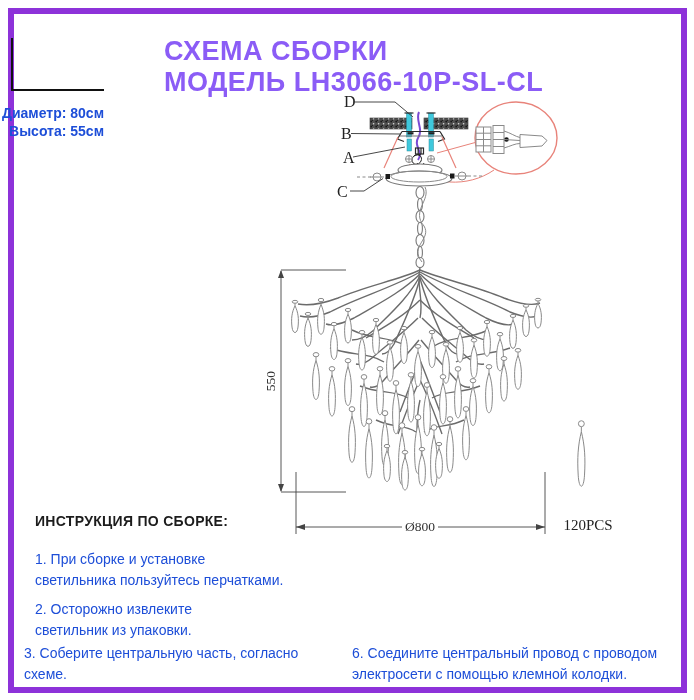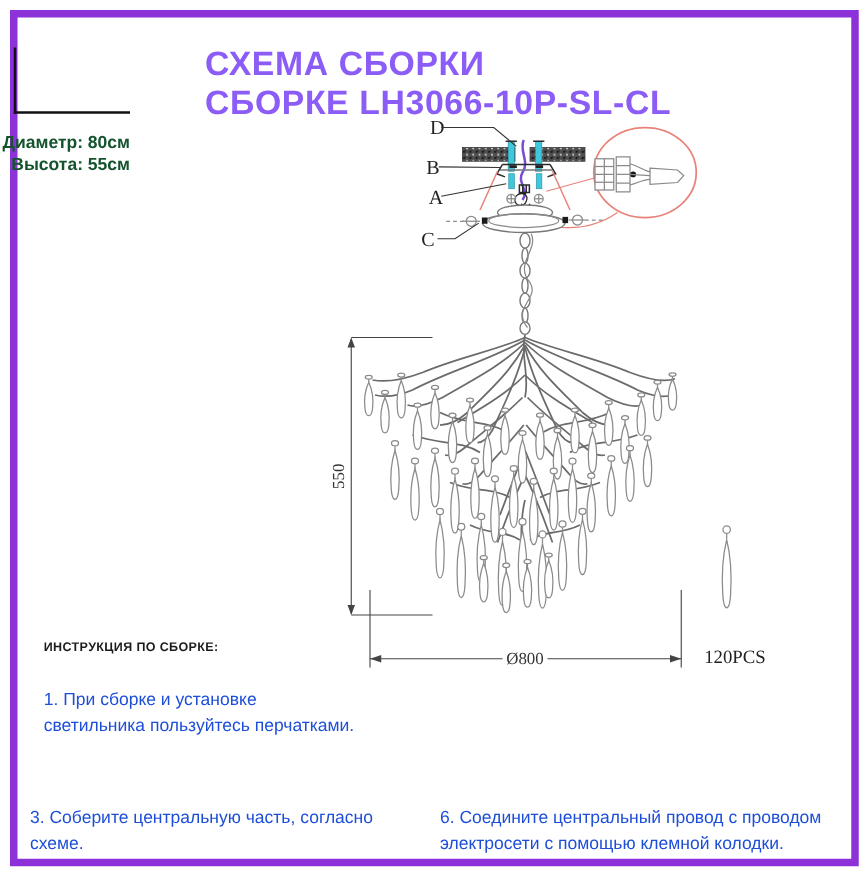--- a/index.html
+++ b/index.html
@@ -5,22 +5,22 @@
   html,body{margin:0;padding:0;background:#fff;}
   .page{position:relative;width:694px;height:700px;background:#fff;overflow:hidden;
         font-family:"Liberation Sans",sans-serif;color:#1c1c1c;}
   .frame{position:absolute;left:8px;top:8px;width:679px;height:685px;
          border:6px solid #8d32d9;box-sizing:border-box;pointer-events:none;}
   .corner-v{position:absolute;left:11px;top:38px;width:2px;height:53px;background:#111;}
   .corner-h{position:absolute;left:11px;top:89px;width:93px;height:2px;background:#111;}
   .title{position:absolute;left:164px;top:36px;font-size:27px;line-height:31px;
          font-weight:800;letter-spacing:.5px;color:#8b5cf6;white-space:nowrap;}
   .specs{position:absolute;left:0;top:104px;width:104px;text-align:right;
-         font-size:14px;line-height:18px;font-weight:600;color:#14532d;}
-  .instr-head{position:absolute;left:35px;top:513px;font-size:10px;font-weight:800;letter-spacing:.3px;}
+         font-size:14px;line-height:18px;font-weight:600;color:#1d4ed8;}
+  .instr-head{position:absolute;left:35px;top:513px;font-size:14px;font-weight:800;letter-spacing:.3px;}
   .instr{position:absolute;font-size:14px;line-height:21px;font-weight:500;
          white-space:pre-line;color:#1d4ed8;}
   .svgwrap{position:absolute;left:0;top:0;}
   .ln{stroke:#777;stroke-width:1.1;fill:none;}
   .ln2{stroke:#8a8a8a;stroke-width:1;fill:none;}
   .lnw{stroke:#777;stroke-width:1.1;fill:#fff;}
   .dark{stroke:#2b2b2b;stroke-width:1.2;fill:none;}
   .leader{stroke:#333;stroke-width:.9;fill:none;}
   .dim{stroke:#444;stroke-width:.9;fill:none;}
   .dimf{fill:#444;stroke:none;}
@@ -32,21 +32,21 @@
 </head>
 <body>
 
 <div class="page">
   <div class="frame"></div>
   <div class="corner-v"></div>
   <div class="corner-h"></div>
 
   <div class="title">
     <div>СХЕМА СБОРКИ</div>
-    <div>СБОРКЕ LH3066-10P-SL-CL</div>
+    <div>МОДЕЛЬ LH3066-10P-SL-CL</div>
   </div>
 
   <div class="specs">
     <div>Диаметр: 80см</div>
     <div>Высота: 55см</div>
   </div>
 
   <svg class="svgwrap" width="694" height="700" viewBox="0 0 694 700">
     <defs>
       <pattern id="speck" width="5" height="5" patternUnits="userSpaceOnUse">
@@ -271,16 +271,18 @@
 
     <g>
       <use href="#drop" transform="translate(574,420) scale(1.05,1.06)"></use>
       <text x="588" y="530" class="cad-pcs" text-anchor="middle">120PCS</text>
     </g>
   </svg>
 
   <div class="instr-head">ИНСТРУКЦИЯ ПО СБОРКЕ:</div>
   <div class="instr" style="left:35px;top:549px;width:300px;">1. При сборке и установке
 светильника пользуйтесь перчатками.</div>
+  <div class="instr" style="left:35px;top:599px;width:300px;">2. Осторожно извлеките
+светильник из упаковки.</div>
   <div class="instr" style="left:24px;top:643px;width:320px;">3. Соберите центральную часть, согласно схеме.</div>
   <div class="instr" style="left:352px;top:643px;width:334px;">6. Соедините центральный провод с проводом
 электросети с помощью клемной колодки.</div>
 </div>
 
 </body></html>

